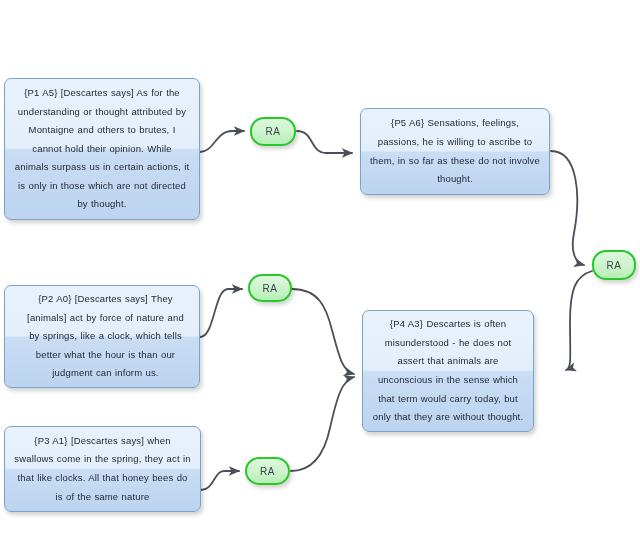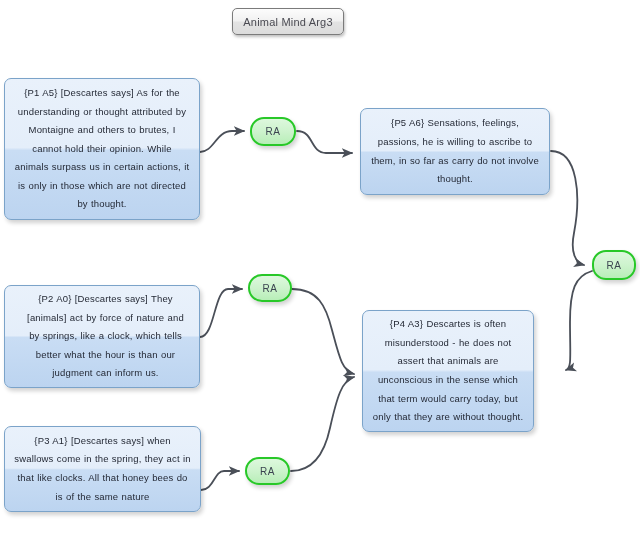--- a/index.html
+++ b/index.html
@@ -114,30 +114,27 @@
         <path d="M 297,131 C 314,131 310,153 326,153 L 352,153"></path>
         <path d="M 551,151 C 578,151 581,196 574,233 C 570,253 576,263 584,265"></path>
         <path d="M 592,271 C 575,276 570,290 570,322 C 570,356 572,368 566,370"></path>
         <path d="M 200,337 C 215,337 214,289 228,289 L 242,289"></path>
         <path d="M 292,289 C 318,289 326,306 332,330 C 339,356 342,371 354,374"></path>
         <path d="M 201,490 C 214,490 214,471 224,471 L 239,471"></path>
         <path d="M 291,471 C 312,471 324,456 330,428 C 337,397 342,380 354,377"></path>
       </g>
   </svg>
 
-  <div class="title-chip">
-    <span class="title-chip-label">Animal Mind Arg3</span>
-  </div>
 
   <div id="prop-layer">
       <div class="prop-node" style="left: 4px; top: 78px; width: 196px; height: 142px;">
         <div class="prop-text">{P1 A5} [Descartes says] As for the understanding or thought attributed by Montaigne and others to brutes, I cannot hold their opinion. While animals surpass us in certain actions, it is only in those which are not directed by thought.</div>
       </div>
       <div class="prop-node" style="left: 360px; top: 108px; width: 190px; height: 87px;">
-        <div class="prop-text">{P5 A6} Sensations, feelings, passions, he is willing to ascribe to them, in so far as carry do not involve thought.</div>
+        <div class="prop-text">{P5 A6} Sensations, feelings, passions, he is willing to ascribe to them, in so far as these do not involve thought.</div>
       </div>
       <div class="prop-node" style="left: 4px; top: 285px; width: 196px; height: 103px; padding-left: 16px;">
         <div class="prop-text">{P2 A0} [Descartes says] They [animals] act by force of nature and by springs, like a clock, which tells better what the hour is than our judgment can inform us.</div>
       </div>
       <div class="prop-node" style="left: 362px; top: 310px; width: 172px; height: 122px;">
         <div class="prop-text">{P4 A3} Descartes is often misunderstood - he does not assert that animals are unconscious in the sense which that term would carry today, but only that they are without thought.</div>
       </div>
       <div class="prop-node" style="left: 4px; top: 426px; width: 197px; height: 86px;">
         <div class="prop-text">{P3 A1} [Descartes says] when swallows come in the spring, they act in that like clocks. All that honey bees do is of the same nature</div>
       </div>

